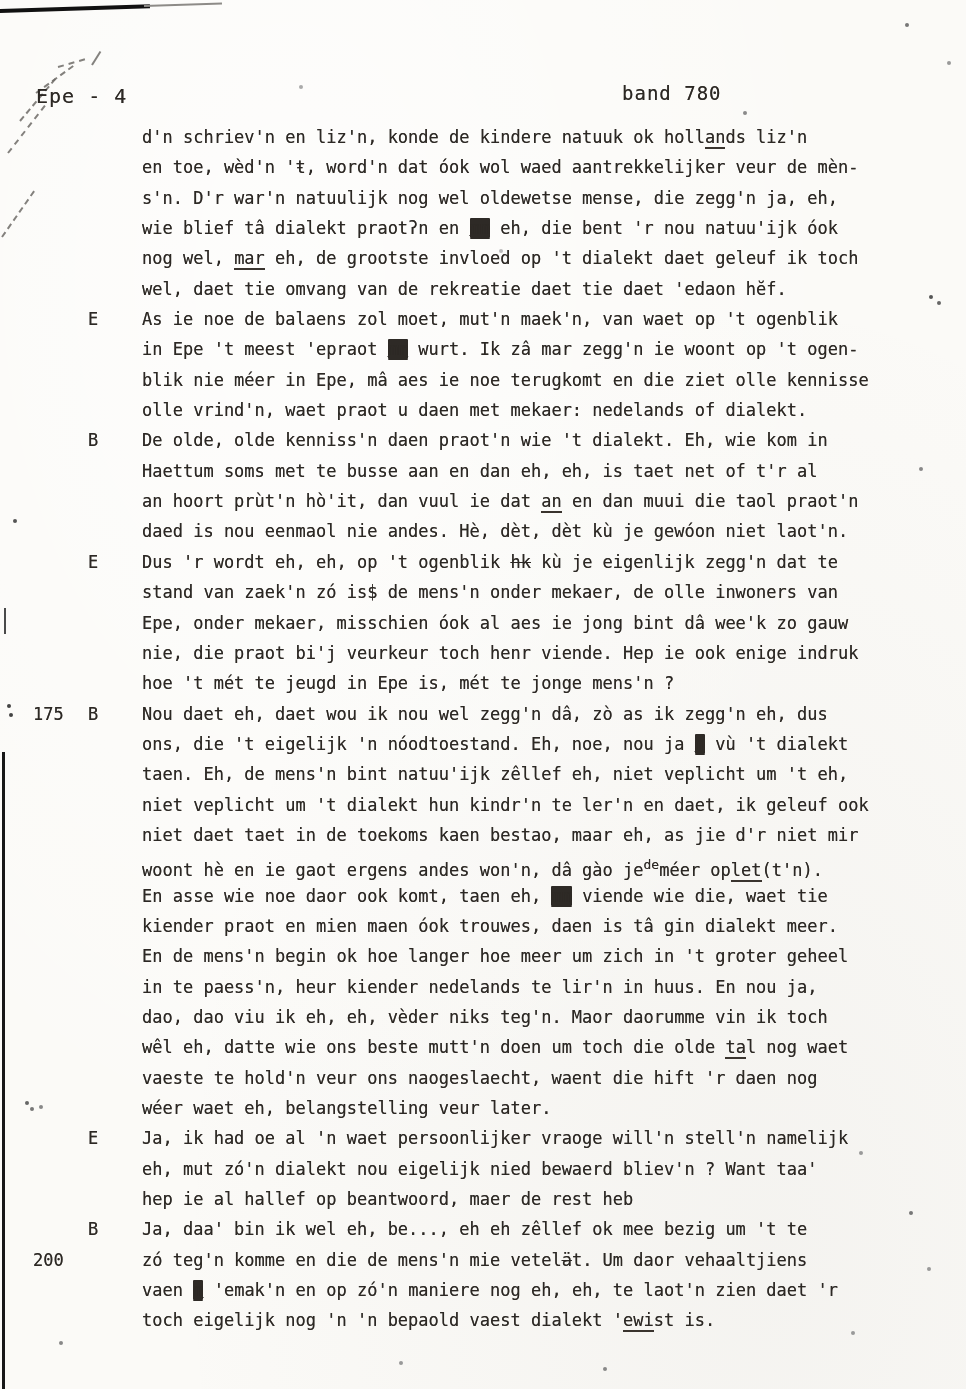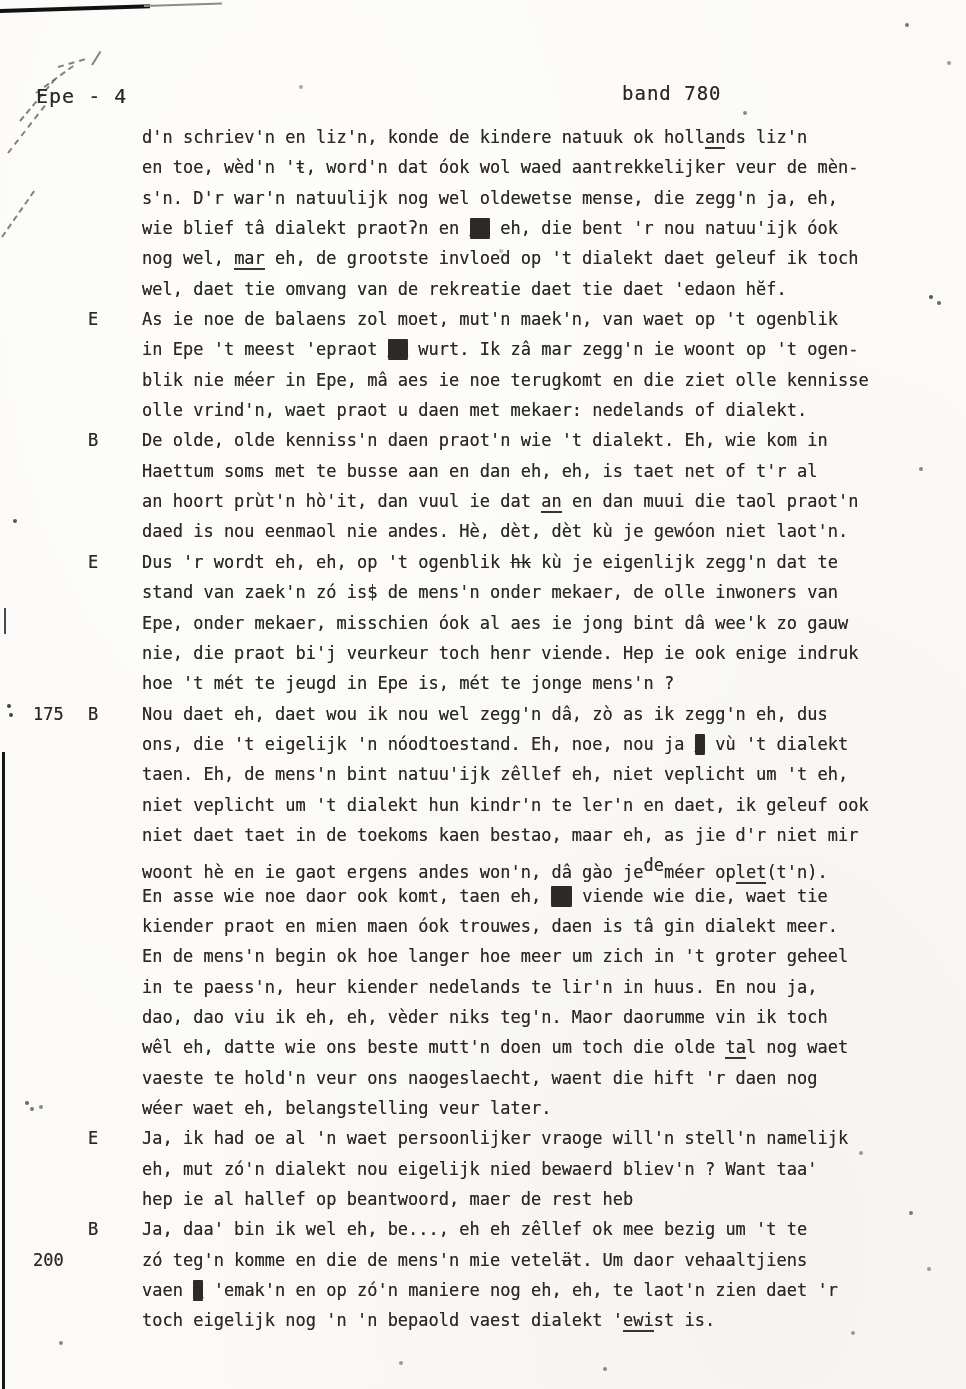--- a/index.html
+++ b/index.html
@@ -25,21 +25,21 @@
   #transcript{position:absolute;left:0;top:106px;width:864px;font-size:17px;margin-top:16px;}
   .row{position:relative;height:30.35px;line-height:30.35px;white-space:pre;}
   .num{position:absolute;left:33px;}
   .spk{position:absolute;left:88px;}
   .txt{display:block;margin-left:142px;}
 
   
   .tk-u{border-bottom:2px solid #3a342e;}
   .tk-b{background:#2e2a26;color:#2e2a26;border-radius:1px;box-shadow:0 1px 0 #2e2a26;text-decoration:underline;}
   .tk-s{text-decoration:line-through;}
-  .tk-sup{font-size:17px;vertical-align:7px;}
+  .tk-sup{font-size:13px;vertical-align:7px;}
 
   
   .rule-a{position:absolute;left:-2px;top:9px;width:152px;height:4px;background:#111;transform:rotate(-1.8deg);transform-origin:left center;}
   .rule-b{position:absolute;left:144px;top:5px;width:78px;height:2px;background:#8d8b87;transform:rotate(-1.8deg);transform-origin:left center;}
   .rule-left{position:absolute;left:2px;top:752px;width:3px;height:637px;background:#171717;}
   .rule-left-frag{position:absolute;left:4px;top:608px;width:2px;height:26px;background:#4a4a4a;}
 
   .pencil{position:absolute;height:0;border-top:2px dashed #6f6c68;opacity:.85;transform-origin:left center;}
   .p0{left:2px;top:236px;width:56px;transform:rotate(-55deg);}
   .p1{left:8px;top:152px;width:60px;transform:rotate(-52deg);}

